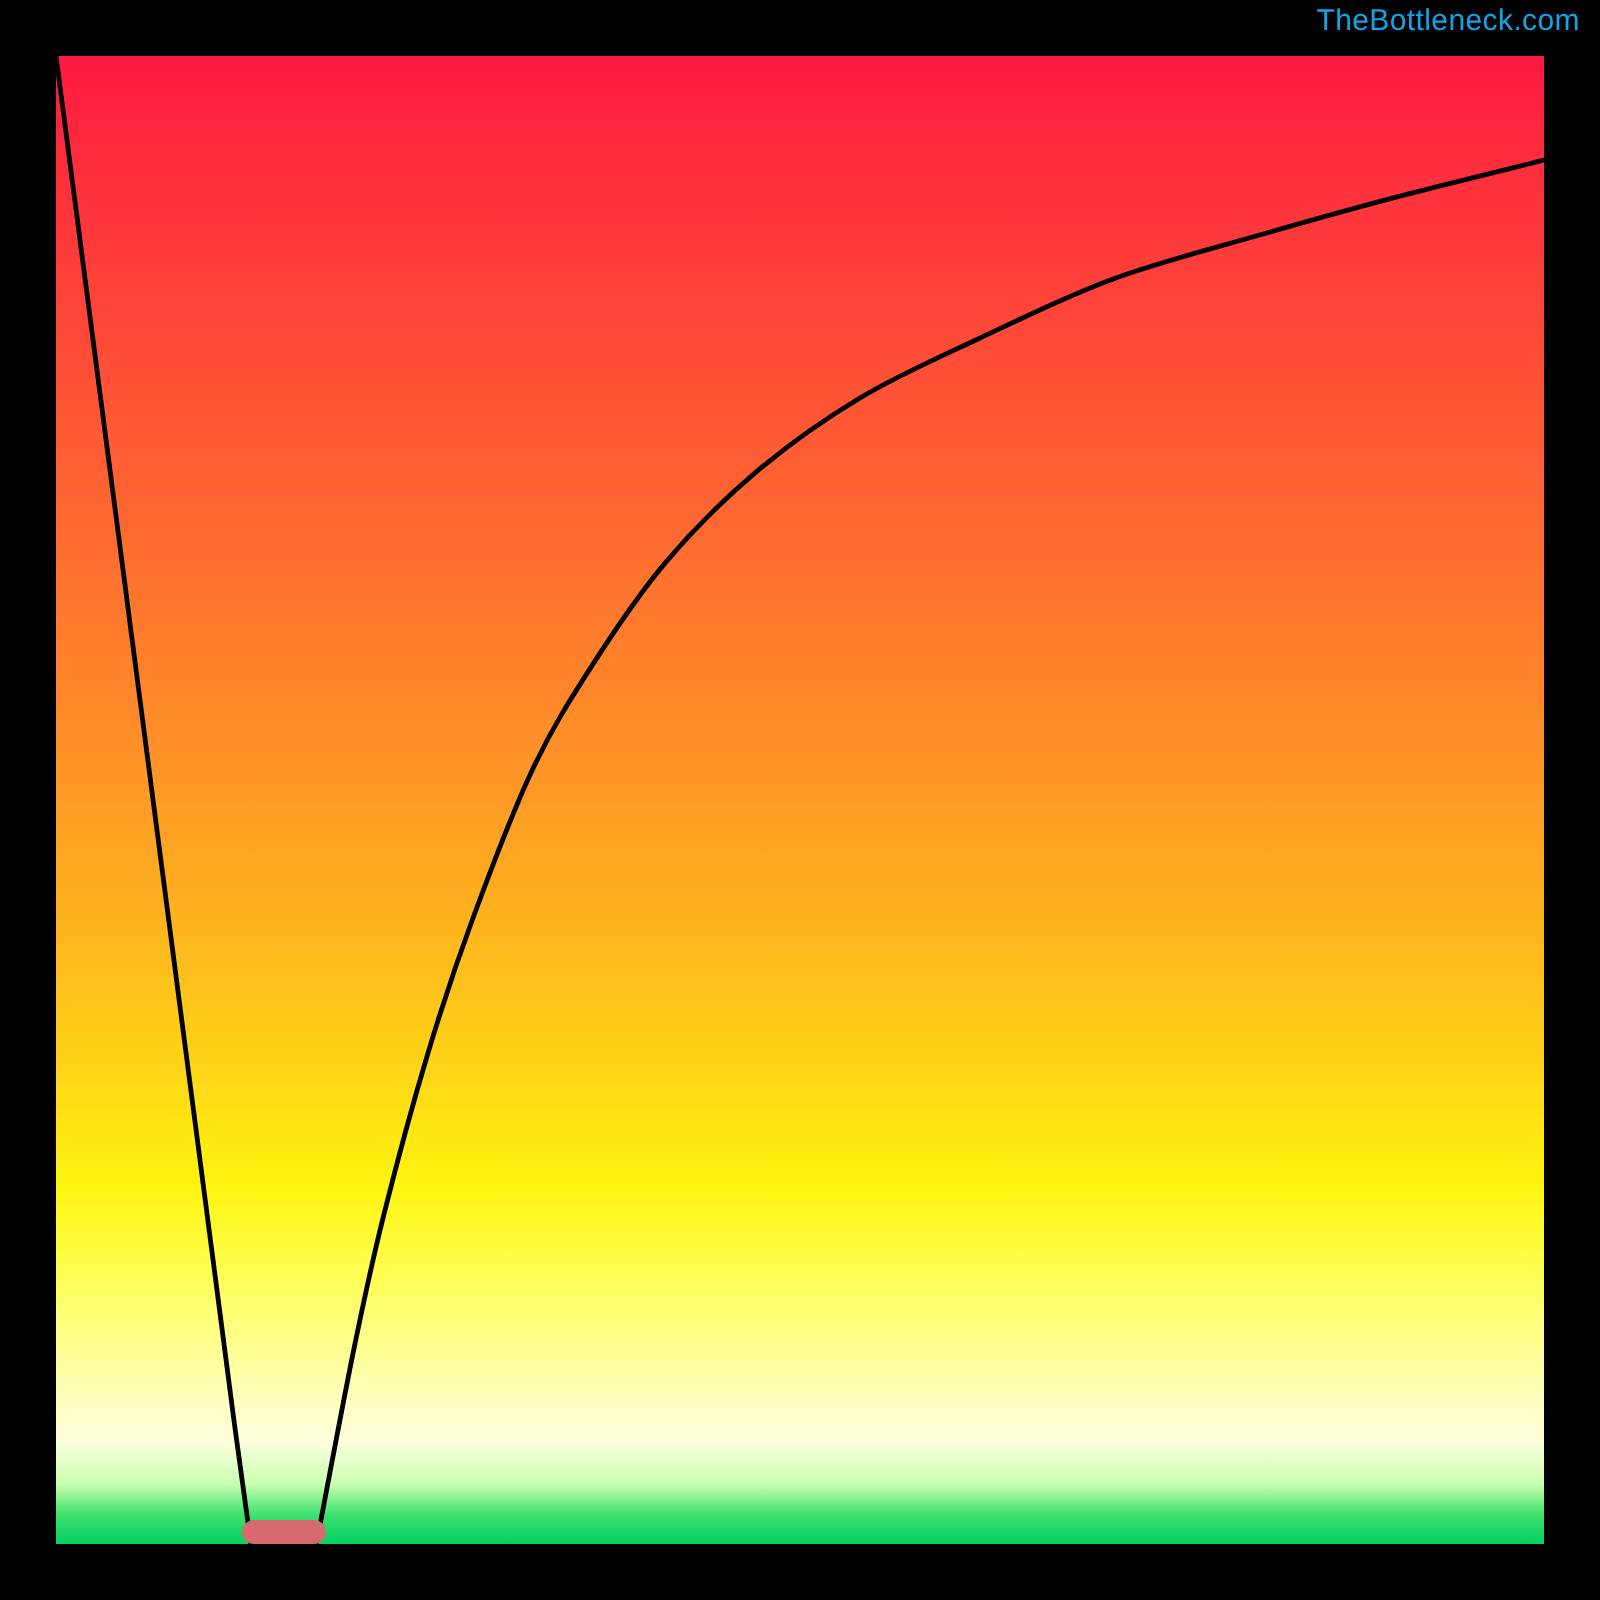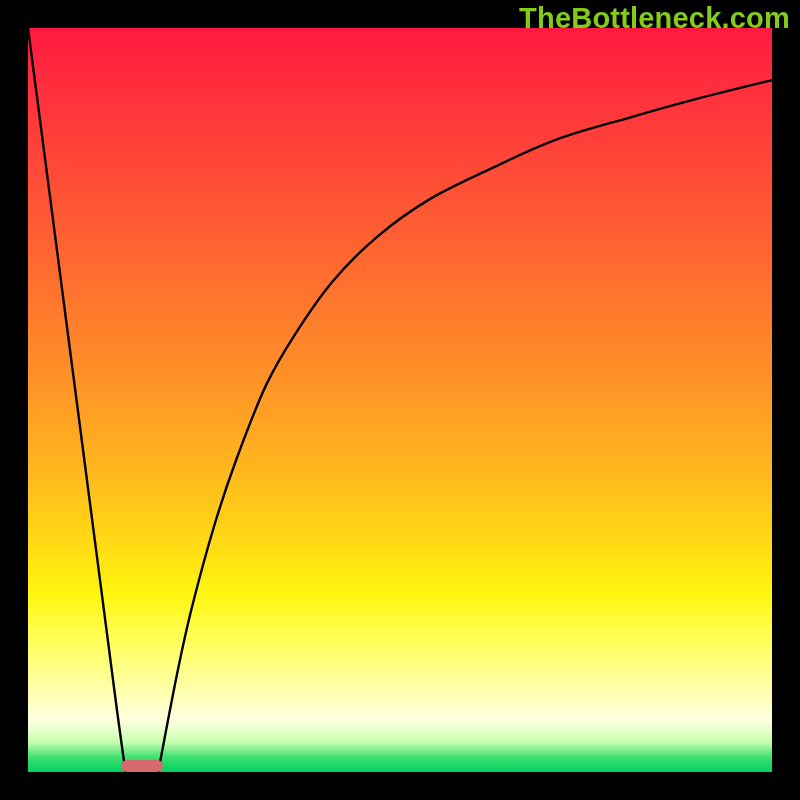--- a/index.html
+++ b/index.html
@@ -39,23 +39,23 @@
       #ffffe0 93%,
       #c8ffb0 96%,
       #40e070 98%,
       #00d060 100%
     );
   }
   .watermark {
     position: absolute;
     top: 2px;
     right: 10px;
-    color: #84cc16;
-    font-size: 29px;
-    font-weight: 700;
+    color: #0ea5e9;
+    font-size: 15px;
+    font-weight: 400;
     letter-spacing: 0.2px;
     user-select: none;
   }
   
   .marker {
     position: absolute;
     width: 42px;
     height: 12px;
     border-radius: 6px;
     background: #d76a6f;

